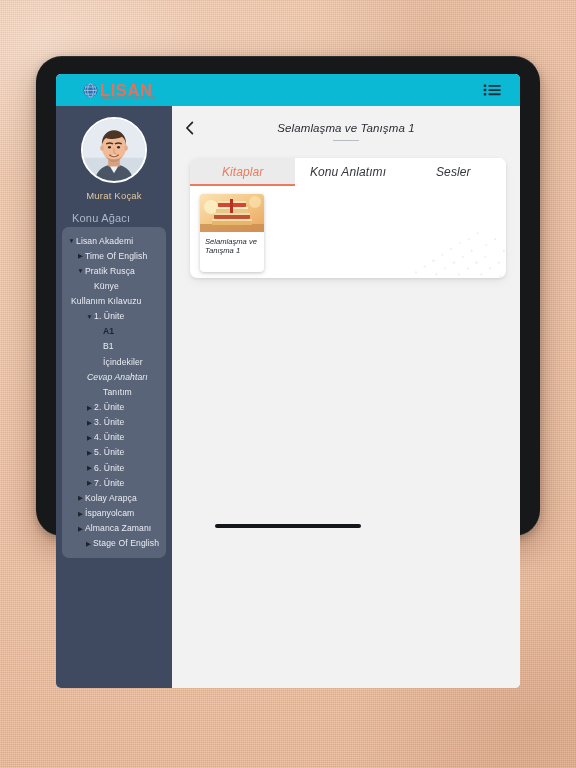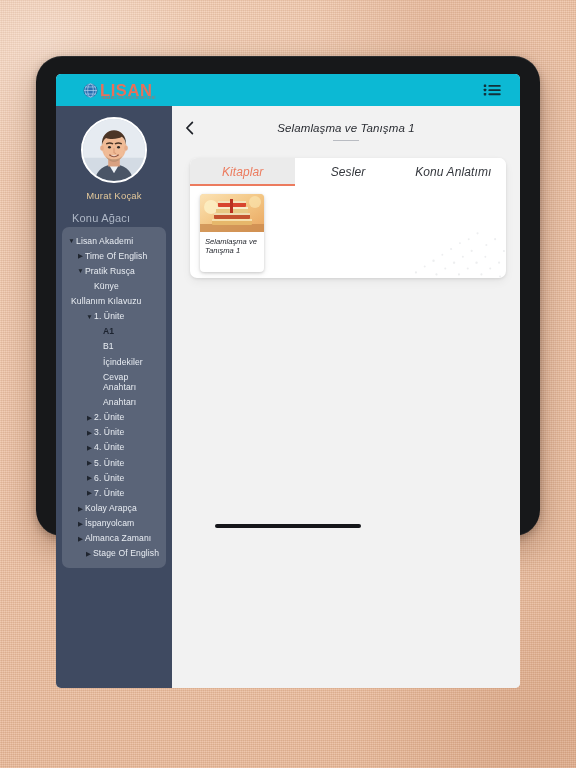--- a/index.html
+++ b/index.html
@@ -248,27 +248,27 @@
             <span class="tlabel">A1</span>
           </div>
           <div class="tnode" style="padding-left: 32px;">
             <span class="tcaret none">▶</span>
             <span class="tlabel">B1</span>
           </div>
           <div class="tnode" style="padding-left: 32px;">
             <span class="tcaret none">▶</span>
             <span class="tlabel">İçindekiler</span>
           </div>
+          <div class="tnode" style="padding-left: 16px; font-style: italic;">
+            <span class="tcaret none">▶</span>
+            <span class="tlabel">Cevap Anahtarı</span>
+          </div>
           <div class="tnode" style="padding-left: 32px;">
             <span class="tcaret none">▶</span>
-            <span class="tlabel">Cevap Anahtarı</span>
-          </div>
-          <div class="tnode" style="padding-left: 32px;">
-            <span class="tcaret none">▶</span>
-            <span class="tlabel">Anahtarı</span>
+            <span class="tlabel">Tanıtım</span>
           </div>
           <div class="tnode" style="padding-left: 23px;">
             <span class="tcaret">▶</span>
             <span class="tlabel">2. Ünite</span>
           </div>
           <div class="tnode" style="padding-left: 23px;">
             <span class="tcaret">▶</span>
             <span class="tlabel">3. Ünite</span>
           </div>
           <div class="tnode" style="padding-left: 23px;">
@@ -351,22 +351,22 @@
               <circle cx="81" cy="30" r="1.1"></circle>
               <circle cx="90" cy="42" r="1"></circle>
             <circle cx="99" cy="36" r="1.1"></circle>
               <circle cx="108" cy="48" r="1"></circle>
               <circle cx="117" cy="42" r="1.1"></circle>
           </g>
         </svg>
 
         <div id="tabs">
             <div class="tab active">Kitaplar</div>
+            <div class="tab">Konu Anlatımı</div>
             <div class="tab">Sesler</div>
-            <div class="tab">Konu Anlatımı</div>
           </div>
         <div id="cards">
             <div class="card">
               <div class="card-thumb">
                 <svg viewBox="0 0 64 38" preserveAspectRatio="none">
     <defs>
                     <linearGradient id="bg1" x1="0" y1="0" x2="1" y2="1">
       <stop offset="0" stop-color="#fbe2b4"></stop>
                       <stop offset=".5" stop-color="#f3c684"></stop>
                       <stop offset="1" stop-color="#e9a55f"></stop>

